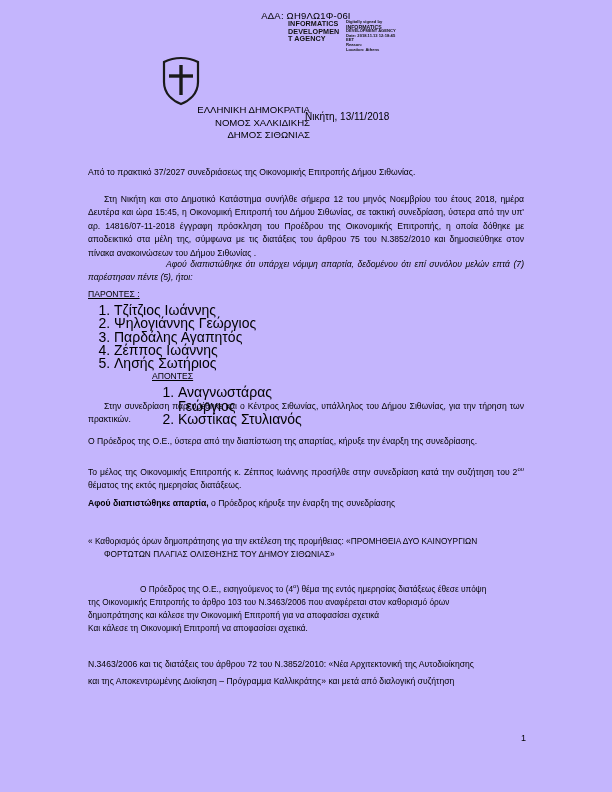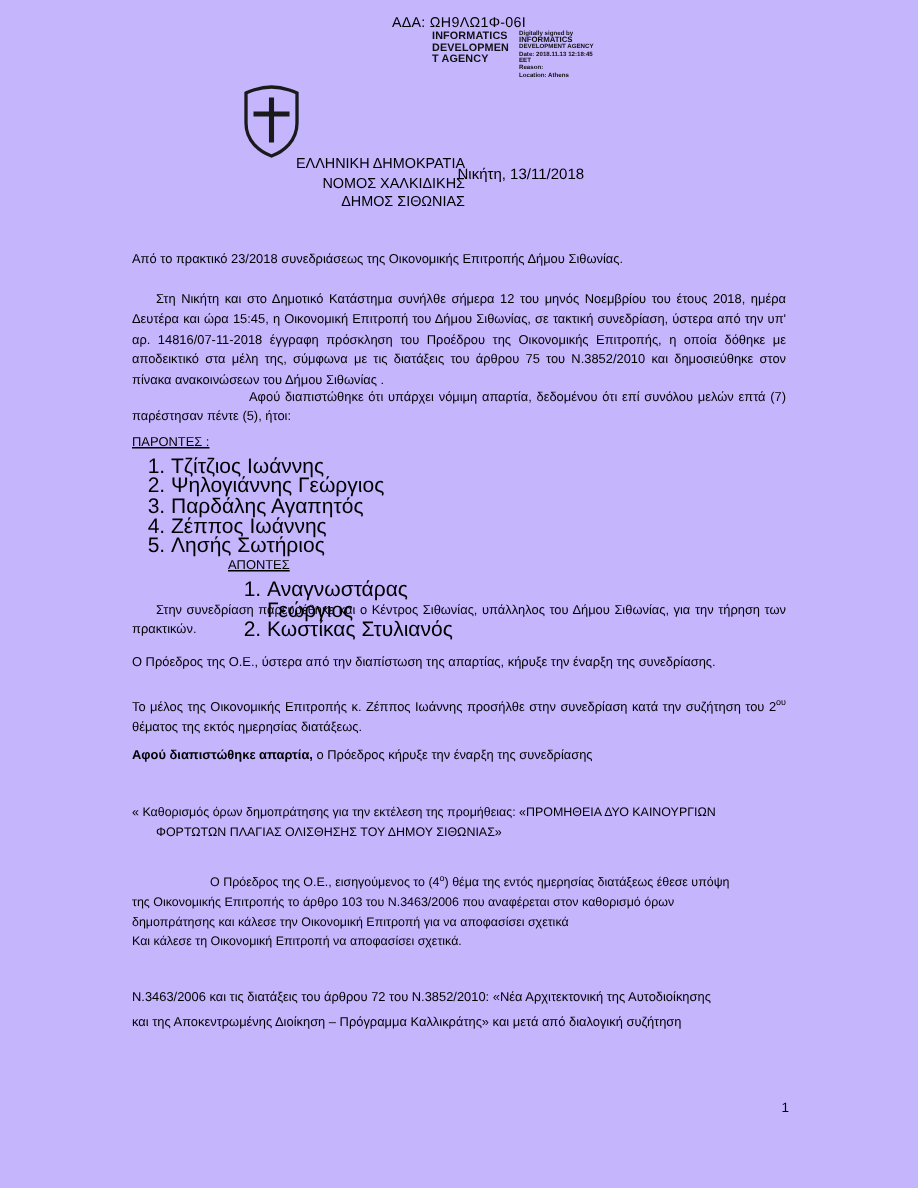--- a/index.html
+++ b/index.html
@@ -137,21 +137,21 @@
   .p4 { top: 400px; }
   .p5 { top: 435px; }
   .p6 { top: 463px; }
   .p7 { top: 497px; font-weight: bold; }
   .p7 .reg { font-weight: normal; }
   .p8 { top: 535px; font-size: 8.3px; }
   .p9 { top: 580px; font-size: 8.3px; line-height: 13.2px; }
   .p10 { top: 656px; font-size: 8.6px; line-height: 17px; }
 
   .indent { text-indent: 16px; }
-  .indent-lg { text-indent: 78px; }
+  .indent-lg { text-indent: 78px; font-style: italic; }
 
   .pageno {
     position: absolute;
     top: 733px;
     left: 0;
     width: 612px;
     text-align: right;
     padding-right: 86px;
     box-sizing: border-box;
     font-size: 9px;
@@ -193,21 +193,21 @@
   <div class="hdr-left">
     <div>ΕΛΛΗΝΙΚΗ ΔΗΜΟΚΡΑΤΙΑ</div>
     <div>ΝΟΜΟΣ ΧΑΛΚΙΔΙΚΗΣ</div>
     <div>ΔΗΜΟΣ ΣΙΘΩΝΙΑΣ</div>
   </div>
 
   <div class="hdr-right">
     <div>Νικήτη, 13/11/2018</div>
   </div>
 
-  <div class="body-text p1">Από το πρακτικό 23/2018 συνεδριάσεως της Οικονομικής Επιτροπής Δήμου Σιθωνίας.</div>
+  <div class="body-text p1">Από το πρακτικό 37/2027 συνεδριάσεως της Οικονομικής Επιτροπής Δήμου Σιθωνίας.</div>
 
   <div class="body-text p2 indent">Στη Νικήτη και στο Δημοτικό Κατάστημα συνήλθε σήμερα  12  του μηνός  Νοεμβρίου  του έτους 2018, ημέρα Δευτέρα  και ώρα  15:45, η Οικονομική Επιτροπή του Δήμου Σιθωνίας, σε τακτική συνεδρίαση, ύστερα από την υπ' αρ. 14816/07-11-2018 έγγραφη πρόσκληση του Προέδρου της Οικονομικής Επιτροπής, η οποία δόθηκε με αποδεικτικό στα μέλη της, σύμφωνα με τις διατάξεις του άρθρου 75 του Ν.3852/2010 και δημοσιεύθηκε στον πίνακα ανακοινώσεων του Δήμου Σιθωνίας .</div>
 
   <div class="body-text p3 indent-lg">Αφού διαπιστώθηκε ότι υπάρχει νόμιμη απαρτία, δεδομένου ότι επί  συνόλου μελών επτά (7) παρέστησαν πέντε (5), ήτοι:</div>
 
   <div class="lists">
     <div class="cols">
       <div class="col-left">
         <div class="col-head">ΠΑΡΟΝΤΕΣ :</div>
         <ol class="names">

